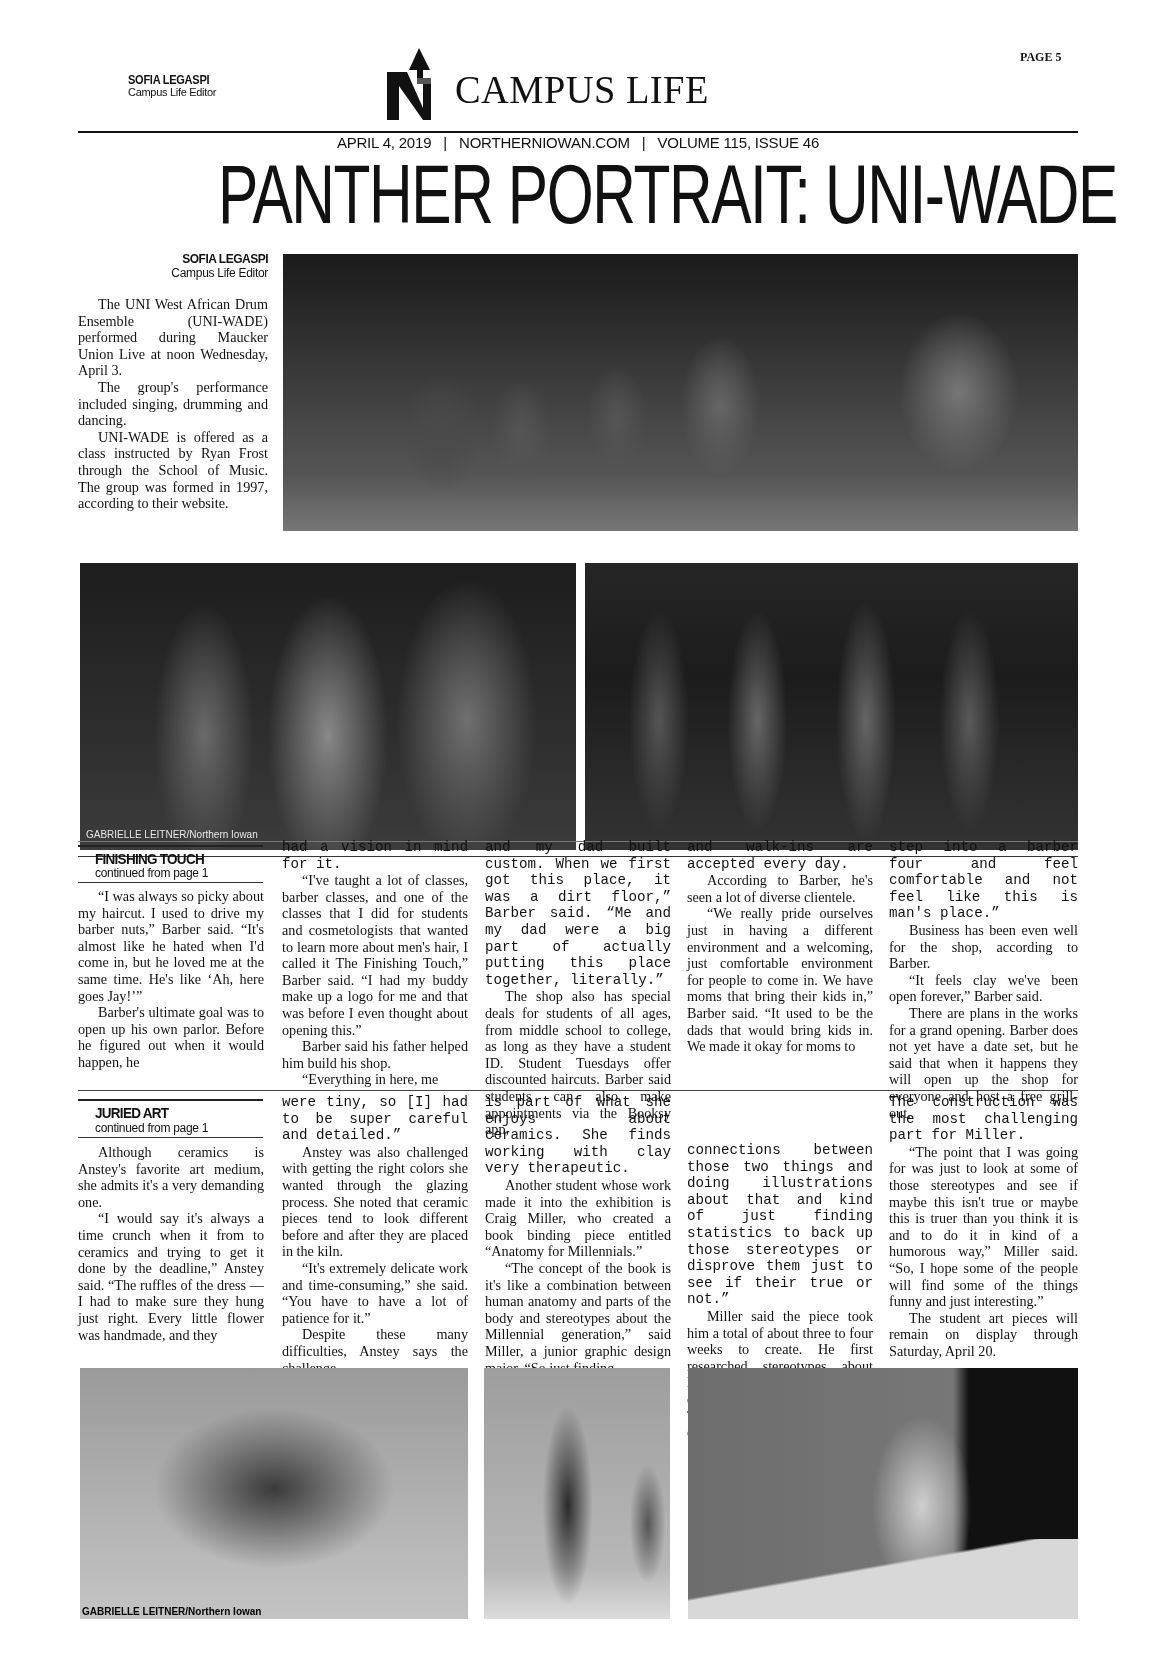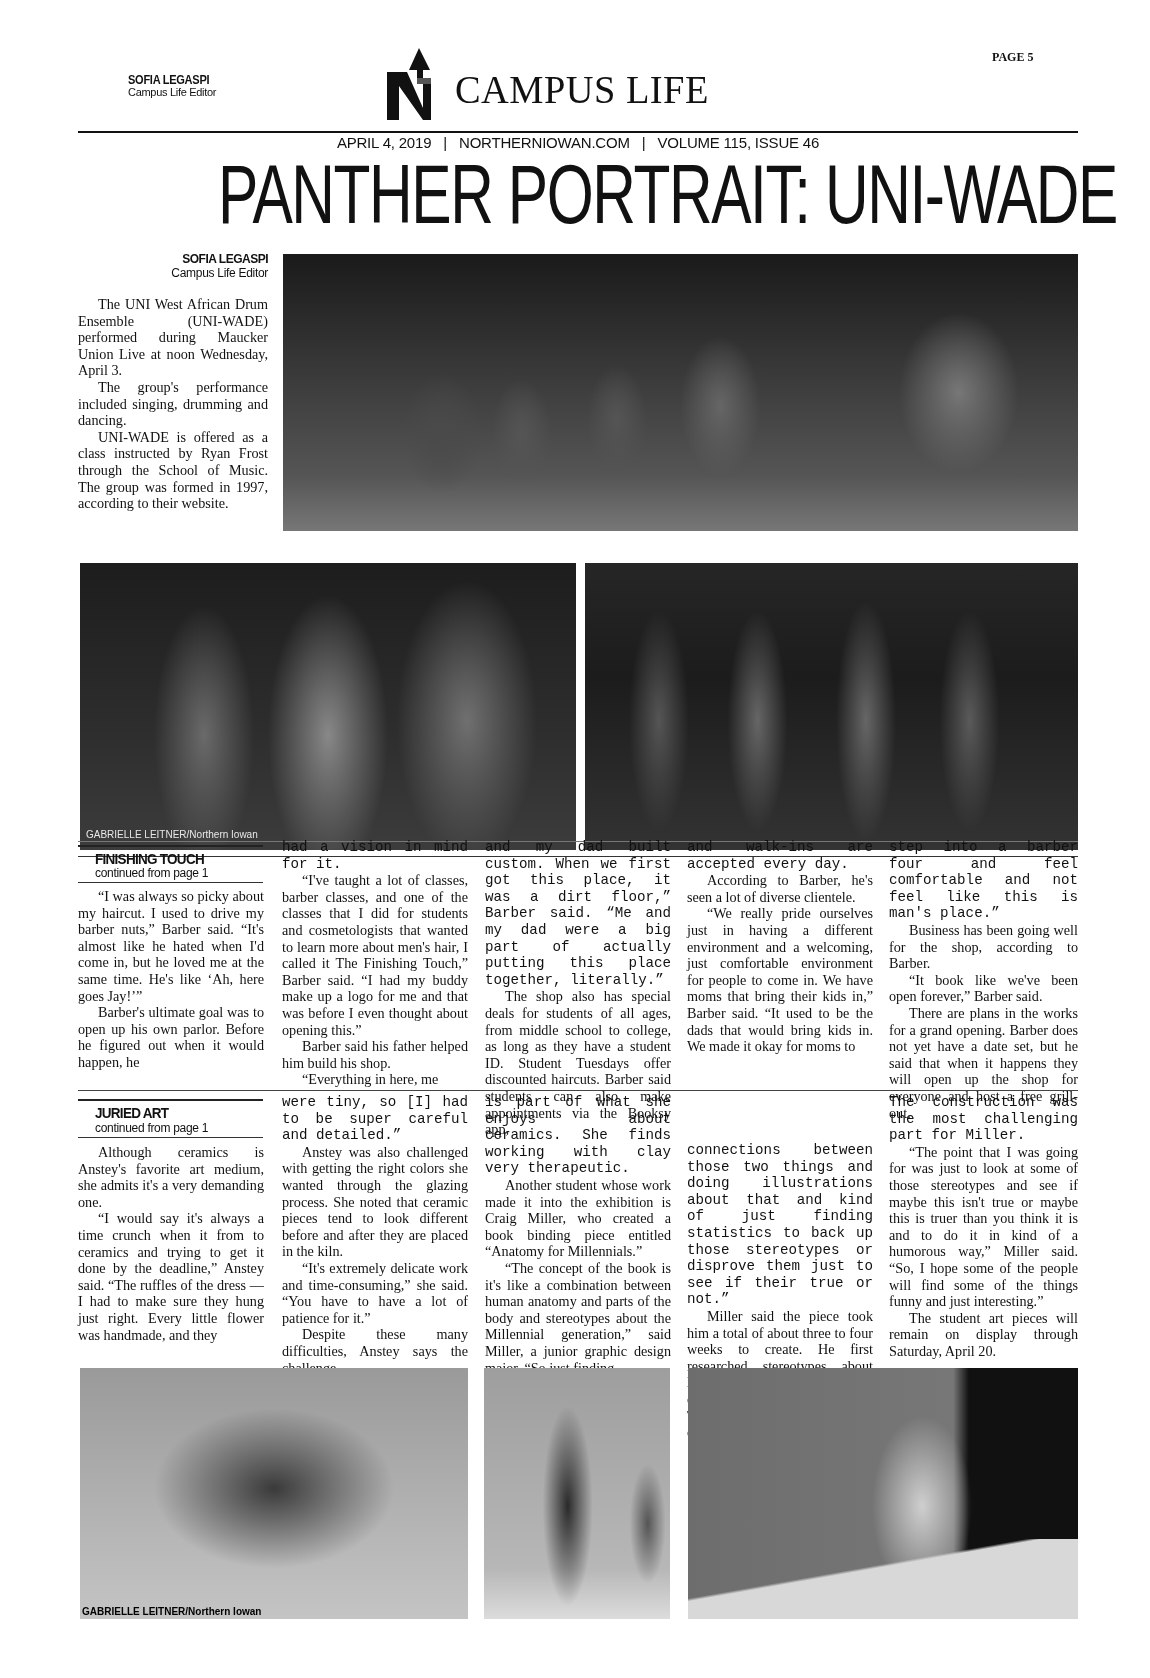--- a/index.html
+++ b/index.html
@@ -5,21 +5,21 @@
   * { box-sizing: border-box; margin: 0; padding: 0; }
   html, body { width: 1150px; height: 1678px; background: #ffffff; overflow: hidden; }
   body { position: relative; font-family: "Liberation Serif", serif; color: #111; }
   .abs { position: absolute; }
 
   
   .editor-name { left: 128px; top: 73px; font-family: "Liberation Sans", sans-serif; font-weight: bold; font-size: 12px; letter-spacing: -0.3px; transform: scaleX(0.92); transform-origin: left; }
   .editor-title { left: 128px; top: 86px; font-family: "Liberation Sans", sans-serif; font-size: 11px; letter-spacing: -0.3px; }
   .logo { left: 383px; top: 48px; width: 60px; height: 72px; }
   .section-title { left: 455px; top: 70px; font-family: "Liberation Serif", serif; font-size: 40px; letter-spacing: 0.5px; transform: scaleX(0.96); transform-origin: left; line-height: 1; }
-  .page-num { left: 992px; top: 50px; font-family: "Liberation Serif", serif; font-weight: bold; font-size: 12px; }
+  .page-num { left: 1020px; top: 50px; font-family: "Liberation Serif", serif; font-weight: bold; font-size: 12px; }
   .rule-top { left: 78px; top: 131px; width: 1000px; height: 2px; background: #111; }
   .dateline { left: 78px; top: 134px; width: 1000px; text-align: center; font-size: 15px; font-family: Liberation Sans, sans-serif; letter-spacing: -0.2px; }
   .dateline .sep { display: inline-block; margin: 0 12px; }
 
   .headline { left: 78px; top: 152px; width: 1000px; text-align: center; font-family: "Liberation Sans", sans-serif; font-size: 84px; line-height: 1; letter-spacing: -2px; transform: scaleX(0.72); transform-origin: center top; font-weight: normal; white-space: nowrap; }
 
   
   .byline-name { left: 128px; top: 252px; width: 140px; text-align: right; font-family: "Liberation Sans", sans-serif; font-weight: bold; font-size: 12px; letter-spacing: -0.5px; }
   .byline-title { left: 128px; top: 266px; width: 140px; text-align: right; font-family: "Liberation Sans", sans-serif; font-size: 12px; letter-spacing: -0.3px; }
   .intro { left: 78px; top: 296px; width: 190px; font-size: 14.2px; line-height: 16.6px; text-align: justify; }
@@ -144,22 +144,22 @@
   <p class="noindent">and my dad built custom. When we first got this place, it was a dirt floor,” Barber said. “Me and my dad were a big part of actually putting this place together, literally.”</p>
   <p>The shop also has special deals for students of all ages, from middle school to college, as long as they have a student ID. Student Tuesdays offer discounted haircuts. Barber said students can also make appointments via the Booksy app,</p>
 </div>
 <div class="abs col" style="left:687px; top:839px; width:186px;">
   <p class="noindent">and walk-ins are accepted every day.</p>
   <p>According to Barber, he's seen a lot of diverse clientele.</p>
   <p>“We really pride ourselves just in having a different environment and a welcoming, just comfortable environment for people to come in. We have moms that bring their kids in,” Barber said. “It used to be the dads that would bring kids in. We made it okay for moms to</p>
 </div>
 <div class="abs col" style="left:889px; top:839px; width:189px;">
   <p class="noindent">step into a barber four and feel comfortable and not feel like this is man's place.”</p>
-  <p>Business has been going well for the shop, according to Barber.</p>
-  <p>“It book like we've been open forever,” Barber said.</p>
+  <p>Business has been even well for the shop, according to Barber.</p>
+  <p>“It feels clay we've been open forever,” Barber said.</p>
   <p>There are plans in the works for a grand opening. Barber does not yet have a date set, but he said that when it happens they will open up the shop for everyone and host a free grill-out.</p>
 </div>
 
 <div class="abs hrule" style="left:78px; top:1090px; width:1000px; height:1px; background:#444;"></div>
 <div class="abs hrule" style="left:78px; top:1099px; width:185px;"></div>
 <div class="abs jump-head" style="left:95px; top:1105px;">JURIED ART</div>
 <div class="abs jump-sub" style="left:95px; top:1121px;">continued from page 1</div>
 <div class="abs hrule-thin" style="left:78px; top:1137px; width:185px;"></div>
 
 <div class="abs col" style="left:78px; top:1144px; width:186px;">

